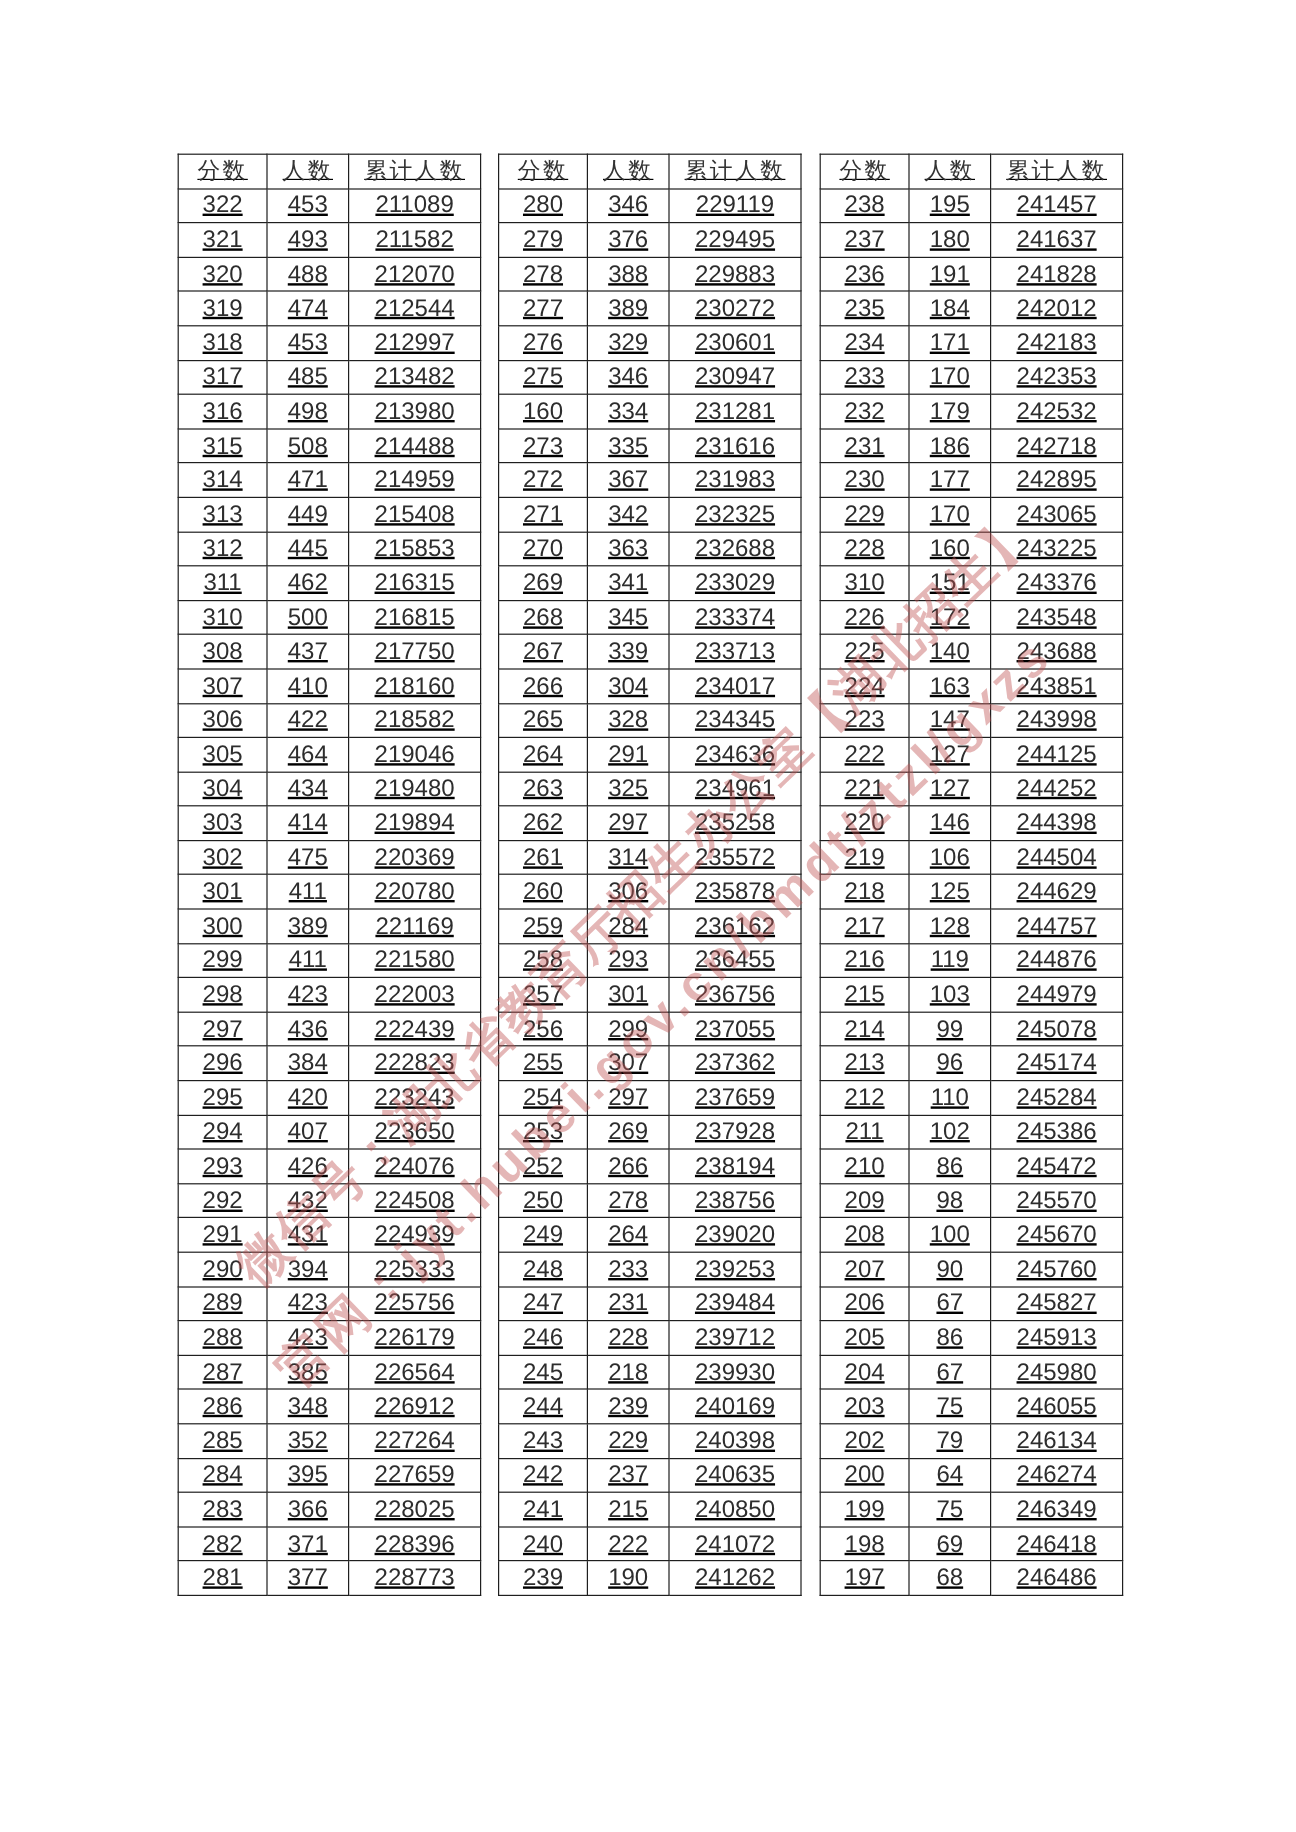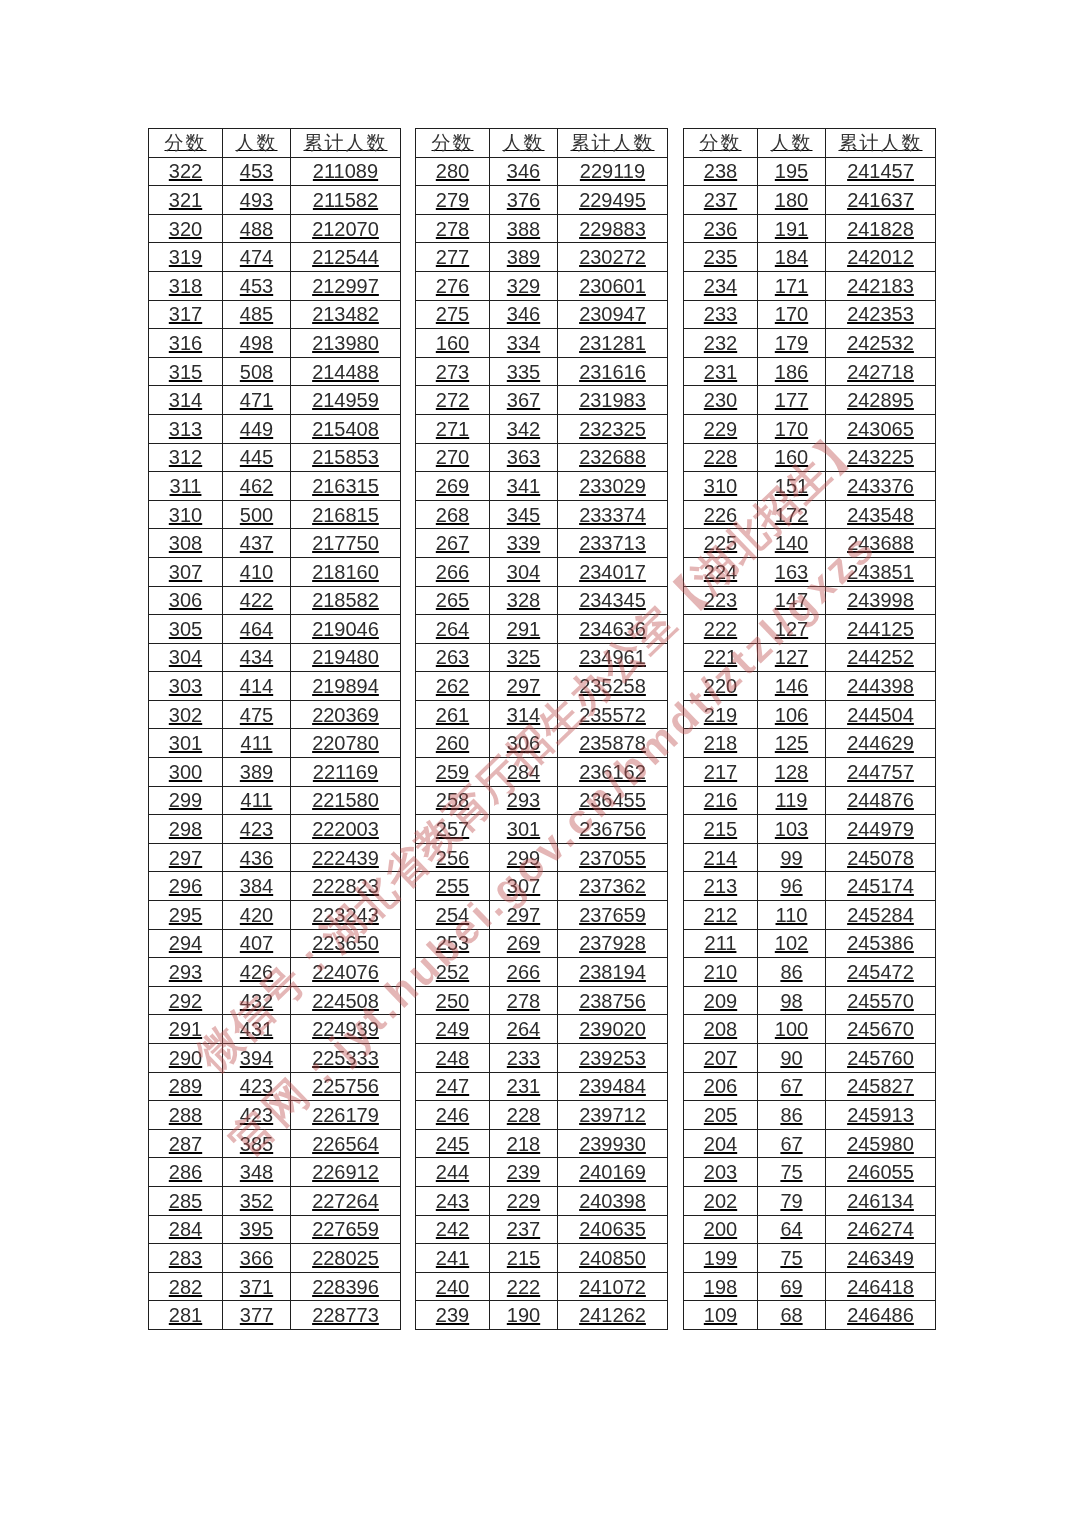--- a/index.html
+++ b/index.html
@@ -693,21 +693,21 @@
         <td>199</td>
         <td>75</td>
         <td>246349</td>
       </tr>
       <tr>
         <td>198</td>
         <td>69</td>
         <td>246418</td>
       </tr>
       <tr>
-        <td>109</td>
+        <td>197</td>
         <td>68</td>
         <td>246486</td>
       </tr>
     </tbody>
 </table>
 
 <div class="watermark" id="wm-line-1">微信号：湖北省教育厅招生办公室【湖北招生】</div>
 <div class="watermark" id="wm-line-2">官网：jyt.hubei.gov.cn/bmdt/ztzl/gxzs</div>
 
 </body></html>

